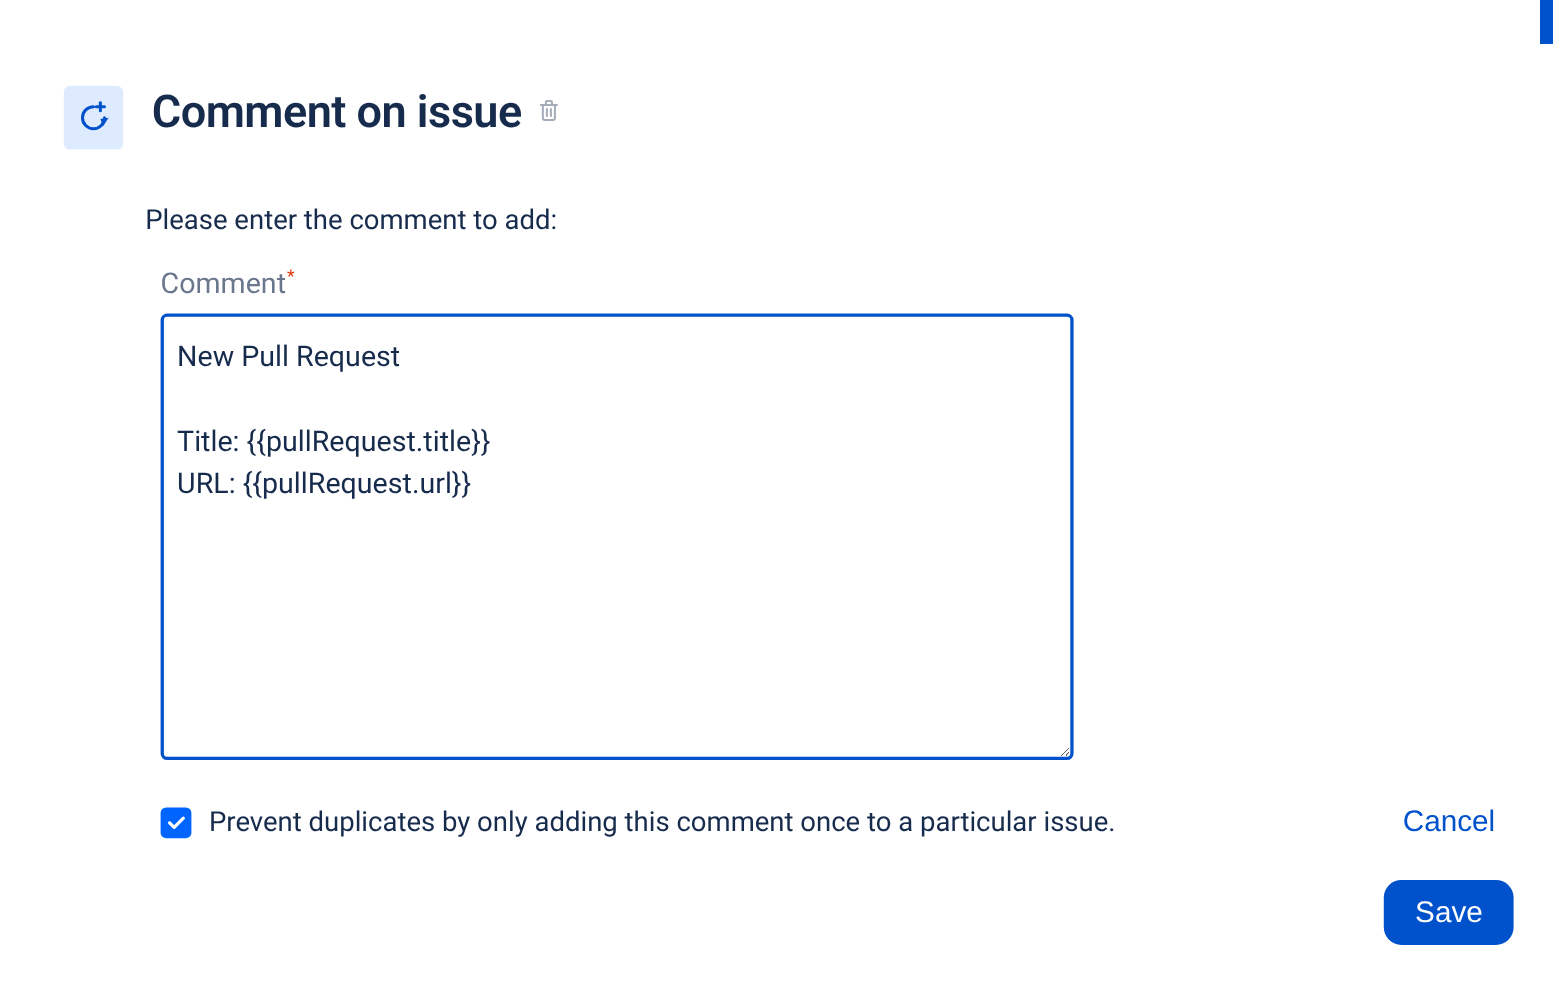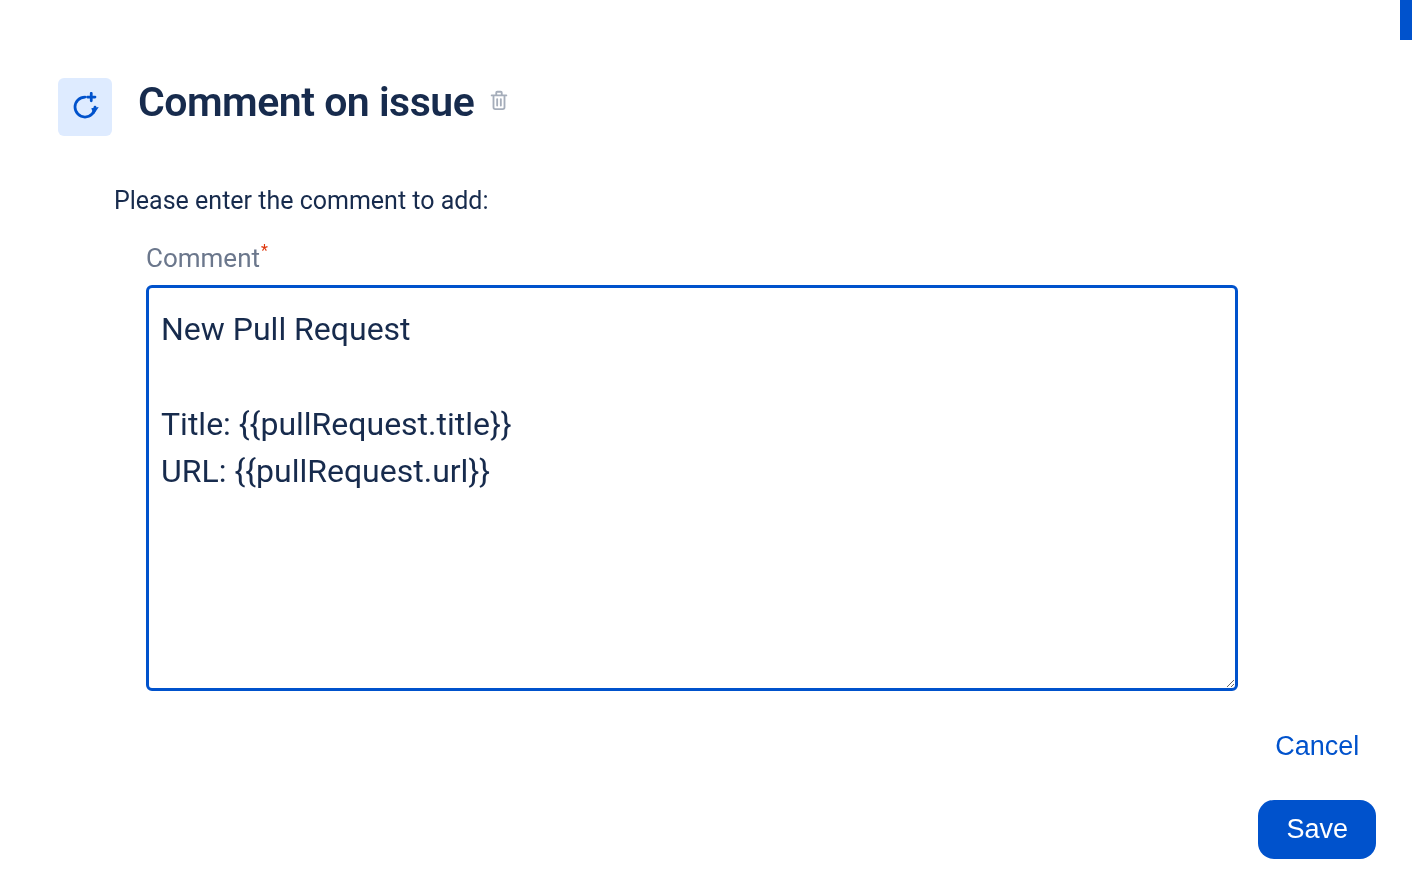--- a/index.html
+++ b/index.html
@@ -43,21 +43,21 @@
       color: #172b4d;
       letter-spacing: -0.5px;
     }
     .trash-icon {
       color: #a5adba;
       cursor: pointer;
     }
     .prompt-text {
       font-size: 25px;
       color: #172b4d;
-      margin-left: 56px;
+      margin-left: 74px;
       margin-bottom: 28px;
     }
     .field-label-row {
       margin-left: 88px;
       margin-bottom: 12px;
       display: flex;
       align-items: flex-start;
     }
     .field-label {
       font-size: 26px;
@@ -67,26 +67,26 @@
       color: #de350b;
       font-size: 16px;
       margin-left: 1px;
       margin-top: -2px;
     }
     .textarea-wrapper {
       margin-left: 88px;
       margin-bottom: 38px;
     }
     .comment-textarea {
-      width: 1092px;
+      width: 830px;
       height: 406px;
       border: 3px solid #0052cc;
       border-radius: 6px;
       padding: 18px 12px;
-      font-size: 32px;
+      font-size: 26px;
       color: #172b4d;
       font-family: -apple-system, BlinkMacSystemFont, "Segoe UI", Roboto, sans-serif;
       line-height: 1.48;
       resize: both;
       outline: none;
     }
     .checkbox-row {
       margin-left: 88px;
       display: flex;
       align-items: center;
@@ -176,18 +176,26 @@
     <span class="required-asterisk">*</span>
   </div>
 
   <div class="textarea-wrapper">
     <textarea class="comment-textarea" style="">New Pull Request
 
 Title: {{pullRequest.title}}
 URL: {{pullRequest.url}}</textarea>
   </div>
 
+  <div class="checkbox-row">
+    <div class="checkbox-box">
+      <svg width="20" height="20" viewBox="0 0 24 24">
+        <path d="M5 12l5 5L20 7" stroke="#ffffff" stroke-width="3.5" fill="none" stroke-linecap="round" stroke-linejoin="round"></path>
+      </svg>
+    </div>
+    <span class="checkbox-label">Prevent duplicates by only adding this comment once to a particular issue.</span>
+  </div>
 </div>
 
 <div class="button-row">
   <button class="cancel-btn">Cancel</button>
   <button class="save-btn">Save</button>
 </div>
 
 </body></html>

